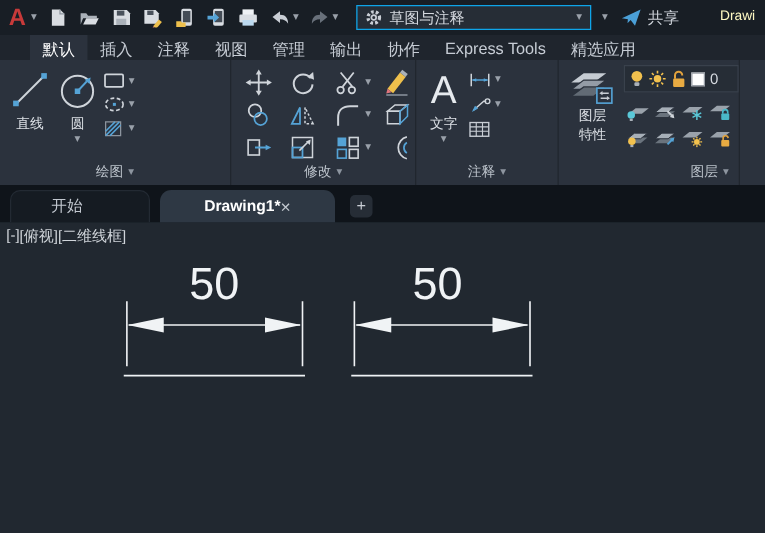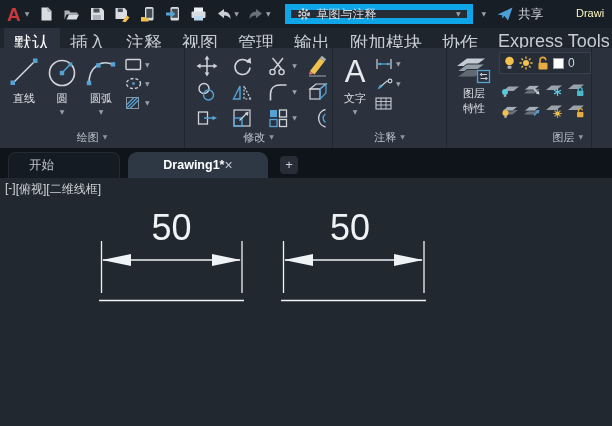--- a/index.html
+++ b/index.html
@@ -14,30 +14,30 @@
   .dd { font-family:"DejaVu Sans",sans-serif; font-size:6px; color:#9aa1aa; line-height:1; }
 
   
   .titlebar { position:absolute; top:0; left:0; right:0; height:28px; background:#181e25;
               display:flex; align-items:center; padding-left:7px; }
   .logo-wrap { display:flex; align-items:center; gap:4px; margin-right:10px; }
   .logo { color:#c83a3a; font-size:19px; font-weight:bold; line-height:1; }
   .qat { display:flex; align-items:center; gap:9px; }
   .qbtn { display:flex; align-items:center; gap:2px; }
   .workspace { display:flex; align-items:center; height:20px; width:188px; background:#262d36;
-               border:6px solid #0ea5e9; margin-left:14px; padding:0 6px; }
+               border:1px solid #0ea5e9; margin-left:14px; padding:0 6px; }
   .workspace .wlabel { font-size:12px; color:#d6dae0; margin-left:6px; }
   .workspace .dd { margin-left:auto; }
   .qat-more { margin-left:9px; }
   .share { display:flex; align-items:center; gap:5px; margin-left:11px; font-size:12.5px; color:#ccd1d8; }
   .wintitle { position:absolute; left:576px; top:7px; font-size:11px; color:#fef9c3; white-space:nowrap; }
 
   
   .tabrow { position:absolute; top:28px; left:0; right:0; height:20px; background:#1f252d;
-            display:flex; padding-left:4px; font-size:18px; color:#c6ccd4; }
+            display:flex; padding-left:24px; font-size:13px; color:#c6ccd4; }
   .rtab { padding:3px 10px 0 10px; height:20px; white-space:nowrap; }
   .rtab.active { background:#2b323d; color:#ffffff; }
 
   
   .ribbon { position:absolute; top:48px; left:0; right:0; height:100px; background:#2b323d; display:flex; }
   .panel { position:relative; height:100%; border-right:1px solid #20262e; }
   .ptitle { position:absolute; bottom:3px; left:0; width:100%; text-align:center;
             font-size:11px; color:#bcc3cb; white-space:nowrap; }
   .ptitle .dd { display:inline-block; margin-left:4px; vertical-align:2px; color:#8d959f; }
   .bigbtn { display:flex; flex-direction:column; align-items:center; padding-top:3px; }
@@ -64,21 +64,21 @@
   .lzero { font-size:12px; color:#d6dae0; }
   .swatch { width:11px; height:11px; background:#ffffff; border:1px solid #9aa0a8; }
   .lgrid { display:grid; grid-template-columns:repeat(4,22px); grid-auto-rows:21px;
            align-items:center; justify-items:center; margin-top:4px; }
   .panel-layers .ptitle { text-align:right; padding-right:8px; }
 
   
   .filetabs { position:absolute; top:148px; left:0; right:0; height:30px; background:#0f141a;
               display:flex; align-items:flex-end; padding-left:8px; }
   .ftab-start { height:26px; width:112px; background:#151b22; border:1px solid #232a33; border-bottom:none;
-                border-radius:8px 8px 0 0; display:flex; align-items:center; padding-left:20px;
+                border-radius:8px 8px 0 0; display:flex; align-items:center; padding-left:32px;
                 font-size:12.5px; color:#c2c8d0; }
   .ftab-active { height:26px; width:140px; background:#2e3844; border-radius:9px 9px 0 0;
                  display:flex; align-items:center; justify-content:center; gap:0;
                  font-size:12.5px; font-weight:bold; color:#ffffff; margin-left:8px; }
   .fclose { font-weight:normal; color:#c3c9d0; font-size:14px; line-height:1; }
   .fplus { height:18px; width:18px; background:#262d36; border-radius:4px; margin:0 0 4px 12px;
            color:#c9ced5; font-size:13px; line-height:17px; text-align:center; }
 
   
   .canvas { position:absolute; top:178px; left:0; right:0; bottom:0; background:#212830; }
@@ -174,21 +174,20 @@
   <span class="wintitle">Drawi</span>
 </div>
 
 <div class="tabrow">
   <span class="rtab active">默认</span>
   <span class="rtab">插入</span>
   <span class="rtab">注释</span>
   <span class="rtab">视图</span>
   <span class="rtab">管理</span>
   <span class="rtab">输出</span>
-  <span class="rtab">附加模块</span>
   <span class="rtab">协作</span>
   <span class="rtab">Express Tools</span>
   <span class="rtab">精选应用</span>
 </div>
 
 <div class="ribbon">
 
   <div class="panel panel-draw">
     <div class="bigbtn w-line">
       <svg width="34" height="34" viewBox="0 0 34 34">
@@ -199,30 +198,20 @@
       <span class="blabel">直线</span>
     </div>
     <div class="bigbtn w-circle">
       <svg width="34" height="34" viewBox="0 0 34 34">
           <circle cx="17" cy="18" r="12.5" fill="none" stroke="#cfd4da" stroke-width="1.6"></circle>
           <line x1="17" y1="18" x2="24.5" y2="10" stroke="#55a3d6" stroke-width="1.5"></line>
           <polygon points="27.5,7 26.6,12.2 22.8,8.8" fill="#55a3d6"></polygon>
           <rect x="14.8" y="15.8" width="4.4" height="4.4" fill="#55a3d6"></rect>
         </svg>
       <span class="blabel">圆</span>
-      <span class="dd">▼</span>
-    </div>
-    <div class="bigbtn w-arc">
-      <svg width="34" height="34" viewBox="0 0 34 34">
-          <path d="M5 28C5 13 16 4 29 9.5" fill="none" stroke="#cfd4da" stroke-width="1.6"></path>
-          <rect x="2.8" y="25.8" width="4.4" height="4.4" fill="#55a3d6"></rect>
-          <rect x="26.8" y="7.2" width="4.4" height="4.4" fill="#55a3d6"></rect>
-          <rect x="12.2" y="8.2" width="4.4" height="4.4" fill="#55a3d6"></rect>
-        </svg>
-      <span class="blabel">圆弧</span>
       <span class="dd">▼</span>
     </div>
     <div class="minicol">
       <div class="minirow">
         <svg width="17" height="13" viewBox="0 0 17 13">
             <rect x="1" y="1.5" width="14.5" height="10" rx="1" fill="none" stroke="#cfd4da" stroke-width="1.4"></rect>
           </svg>
         <span class="dd">▼</span>
       </div>
       <div class="minirow">

